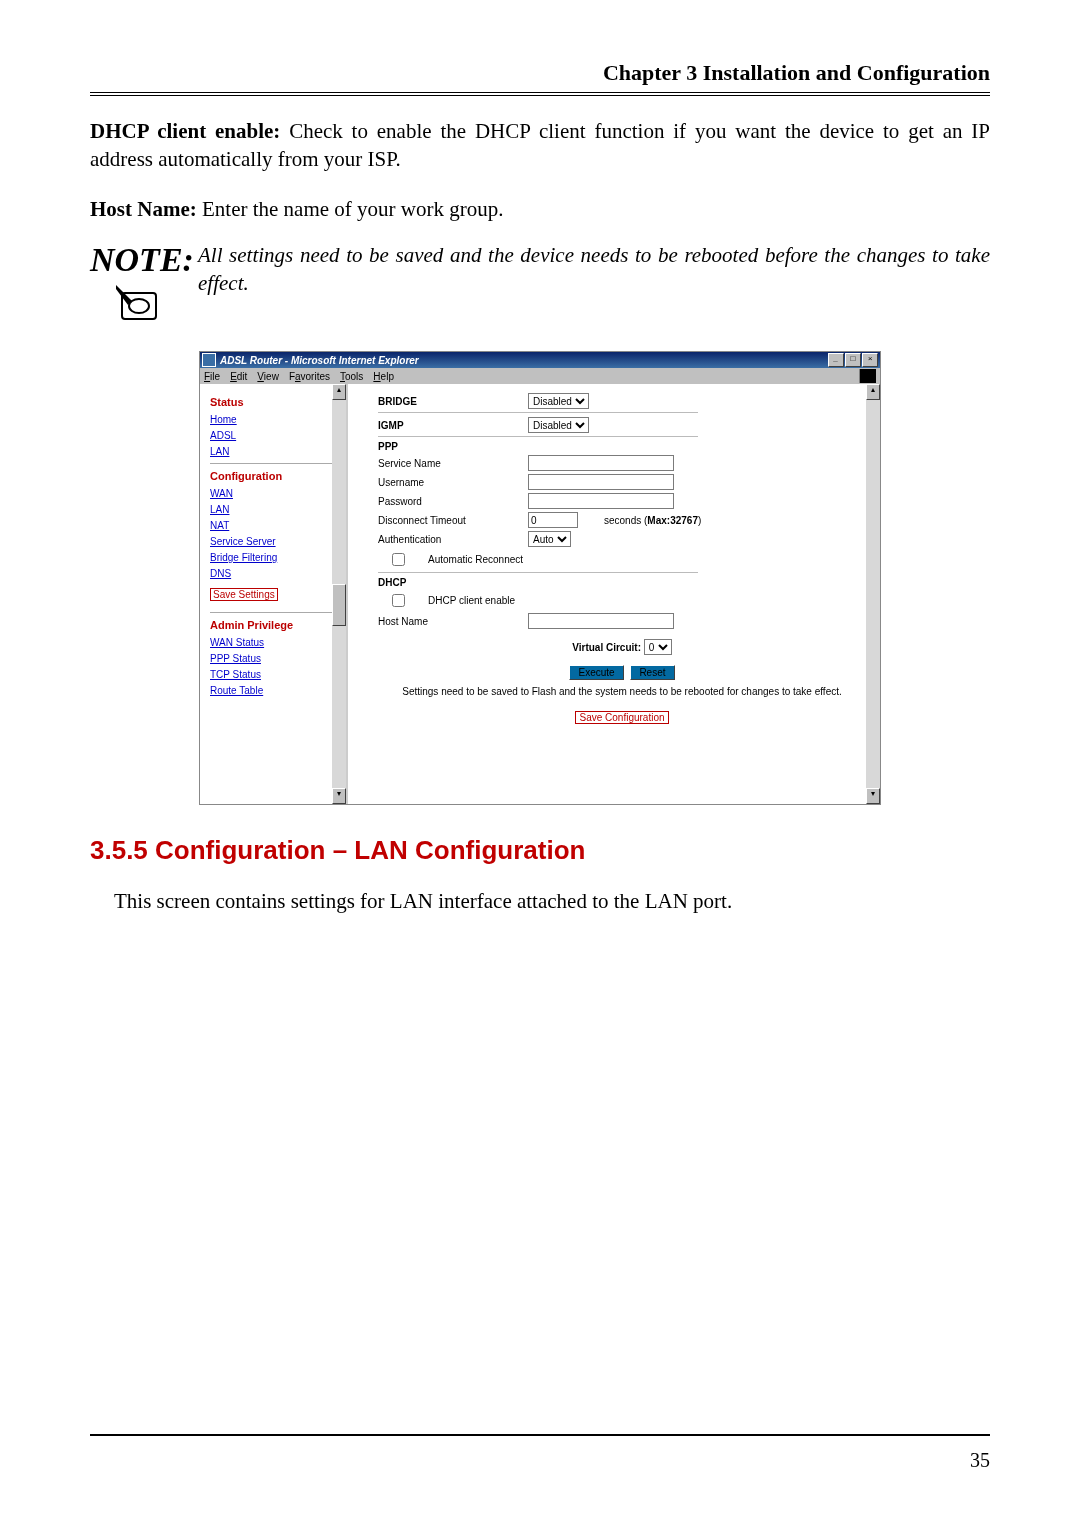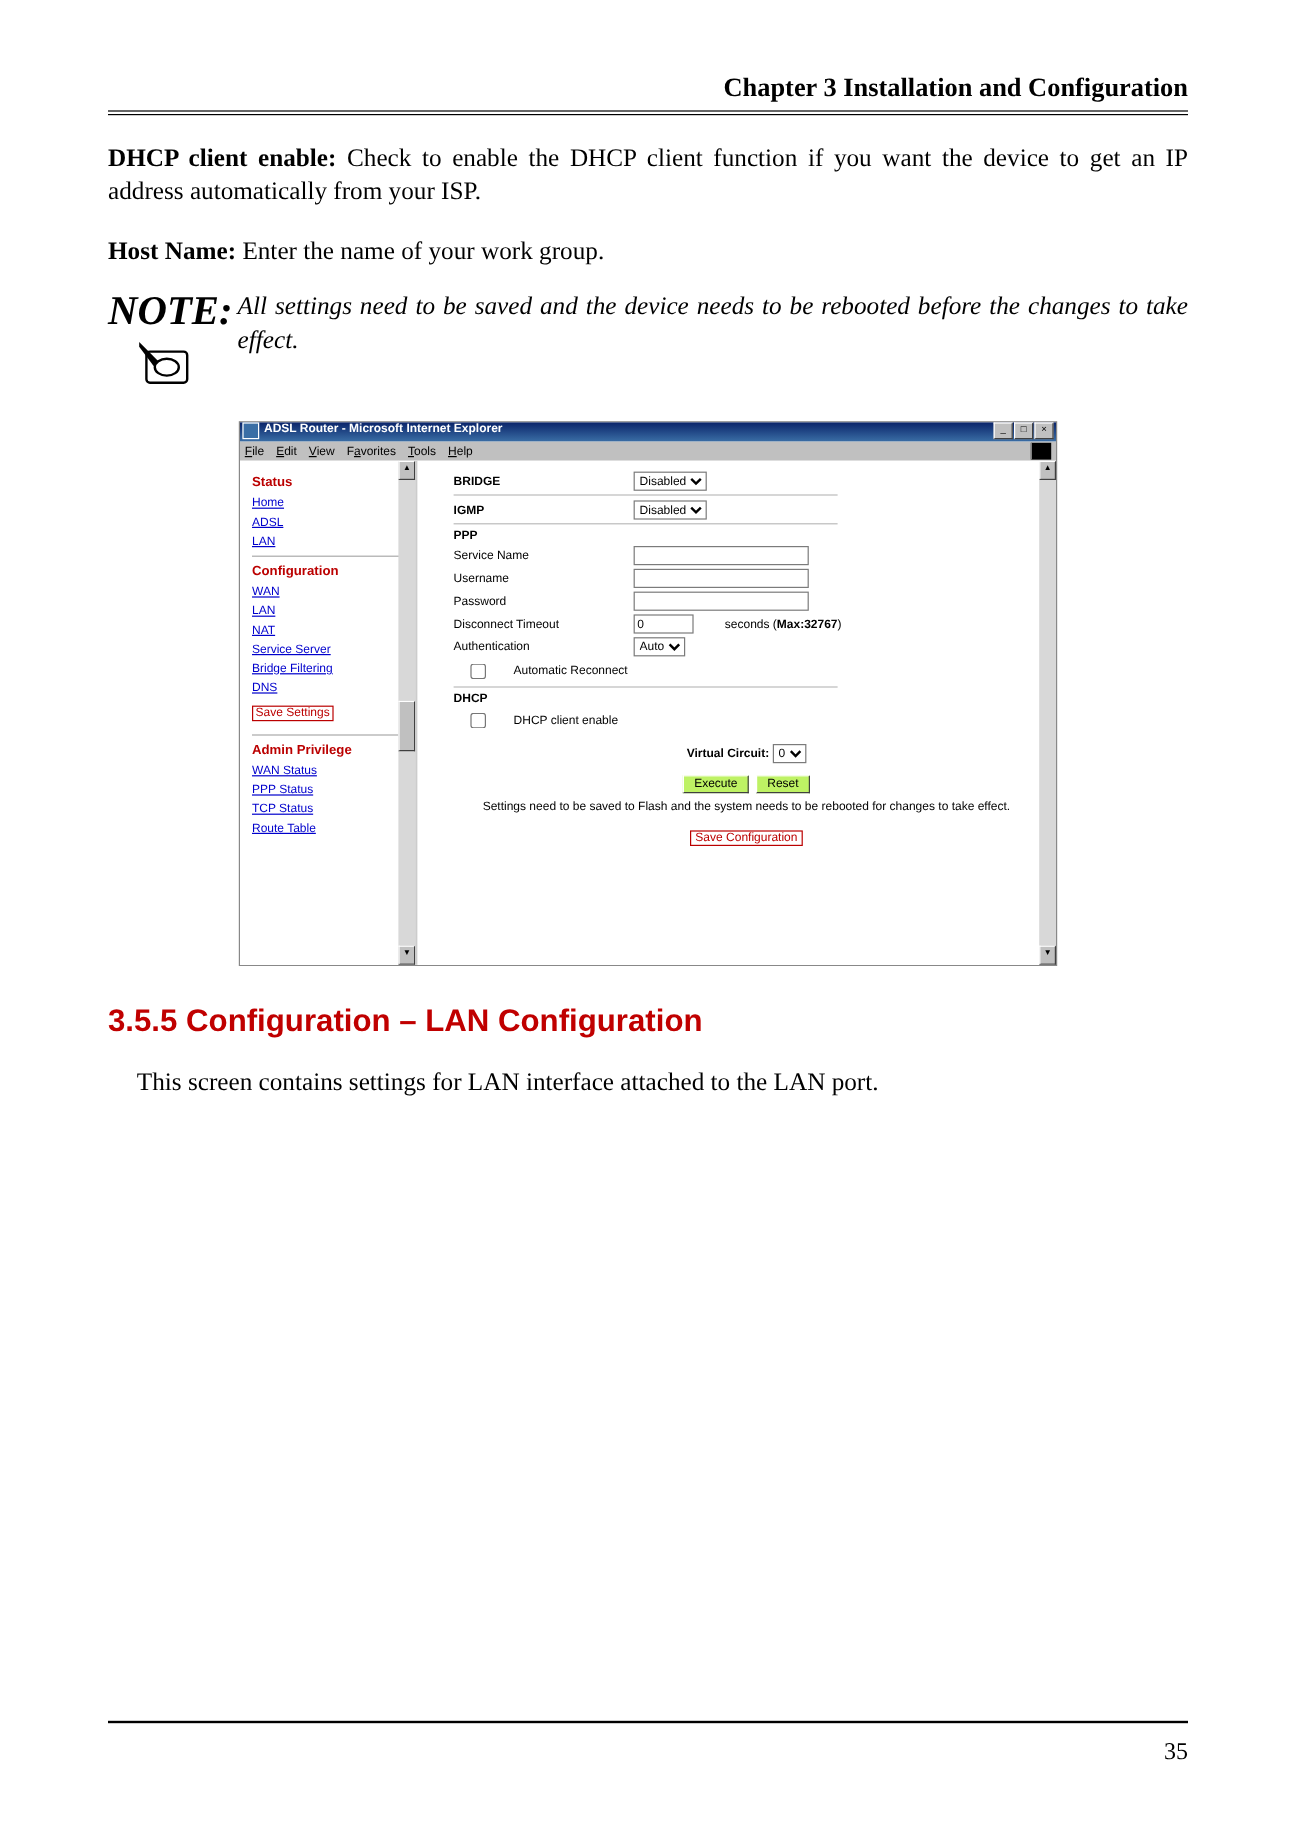--- a/index.html
+++ b/index.html
@@ -7,21 +7,21 @@
 .chapter-header { text-align: right; font-weight: bold; font-size: 22px; border-bottom: 4px double #000; padding-bottom: 6px; margin-bottom: 20px; }
 .para { font-size: 21px; text-align: justify; margin-bottom: 18px; line-height: 1.35; }
 .note-row { display: flex; align-items: flex-start; margin: 14px 0 20px 0; }
 .note-icon { width: 100px; height: 90px; position: relative; flex-shrink: 0; margin-right: 8px; }
 .note-icon .note-text { font-family: "Brush Script MT", cursive; font-weight: bold; font-size: 34px; font-style: italic; position: absolute; top: 0; left: 0; }
 .note-icon svg { position: absolute; left: 24px; top: 38px; }
 .note-body { font-style: italic; font-size: 21px; text-align: justify; line-height: 1.35; }
 
 
 .browser { width: 680px; margin: 10px auto 30px auto; border: 1px solid #888; font-family: "MS Sans Serif","Tahoma",sans-serif; font-size: 10px; color: #000; }
-.titlebar { background: linear-gradient(#0a246a,#3a6ea5); color: #fff; display: flex; height: 16px; padding: 0 2px; }
+.titlebar { background: linear-gradient(#0a246a,#3a6ea5); color: #fff; display: flex; align-items: center; height: 16px; padding: 0 2px; font-style: italic; }
 .titlebar .t-icon { width: 12px; height: 12px; background: #3a6ea5; border: 1px solid #fff; margin-right: 4px; }
 .titlebar .t-title { flex: 1; font-size: 10px; font-weight: bold; }
 .win-btns { display: flex; }
 .win-btn { width: 14px; height: 12px; background: #c0c0c0; border: 1px solid #fff; border-right-color:#404040; border-bottom-color:#404040; margin-left: 1px; font-size: 8px; line-height: 10px; text-align: center; color:#000; }
 .menubar { background: #c0c0c0; height: 16px; display: flex; align-items: center; padding: 0 4px; font-size: 10px; }
 .menubar span { margin-right: 10px; }
 .menubar span u { text-decoration: underline; }
 .menubar .ie-logo { margin-left: auto; width: 16px; height: 14px; background:#000; border-left:1px solid #808080; }
 
 .content-area { display: flex; height: 420px; background: #fff; }
@@ -42,21 +42,21 @@
 .main select.small { font-size:10px; height:16px; background:#fff; border:1px solid #7b7b7b; }
 .main input[type=text] { height:14px; font-size:10px; border:1px solid #7b7b7b; padding:0 2px; }
 .main input[type=text].w { width:140px; }
 .main input[type=text].wnum { width:44px; }
 .main hr { border:none; border-top:1px solid #bbb; margin:2px 0 4px 0; width: 320px; }
 .main .indent { margin-left: 0; }
 .main .checkbox-row { margin-left:10px; font-size:10px; }
 .main .after { font-size:10px; margin-left:6px; }
 
 .vc-row { text-align:center; margin-top:10px; font-size:10px; }
-.btn { font-size:10px; background:#bef264; border:1px solid #404040; border-top-color:#fff; border-left-color:#fff; padding:1px 8px; margin:0 2px; }
+.btn { font-size:10px; background:#0369a1; border:1px solid #404040; border-top-color:#fff; border-left-color:#fff; padding:1px 8px; margin:0 2px; }
 .caption { text-align:center; font-size:10px; margin-top:6px; }
 .save-config-btn { display:inline-block; border:1px solid #b00; color:#b00; font-size:10px; padding:0 3px; margin-top:4px; }
 
 .main-scroll { position:absolute; right:0; top:0; bottom:0; width:14px; background:#d8d8d8; }
 .main-scroll .arrow-up,.main-scroll .arrow-down{ height:14px; background:#c0c0c0; border:1px solid #fff; border-right-color:#404040; border-bottom-color:#404040; position:absolute; left:0; right:0; font-size:8px; text-align:center;}
 .main-scroll .arrow-up{top:0;} .main-scroll .arrow-down{bottom:0;}
 
 .h2 { color:#c00000; font-family: Arial, sans-serif; font-weight:bold; font-size:26px; margin:24px 0 12px 0; }
 .page-num { position:absolute; bottom:56px; right:90px; font-size:20px; }
 .bottom-rule { position:absolute; bottom:92px; left:90px; right:90px; border-top:2px solid #000; }
@@ -175,20 +175,24 @@
             <span>Automatic Reconnect</span>
           </div>
       <hr>
       <div class="row">
             <span class="lbl bold">DHCP</span>
           </div>
       <div class="row checkbox-row">
             <input type="checkbox" style=""> 
             <span>DHCP client enable</span>
           </div>
+      <div class="row indent">
+            <span class="lbl">Host Name</span>
+            <input type="text" class="w" style="">
+          </div>
 
       <div class="vc-row">
         <b>Virtual Circuit:</b>
         <select class="small"><option>0</option></select>
       </div>
       <div class="vc-row">
         <button class="btn">Execute</button>
         <button class="btn">Reset</button>
       </div>
       <div class="caption">Settings need to be saved to Flash and the system needs to be rebooted for changes to take effect.</div>

